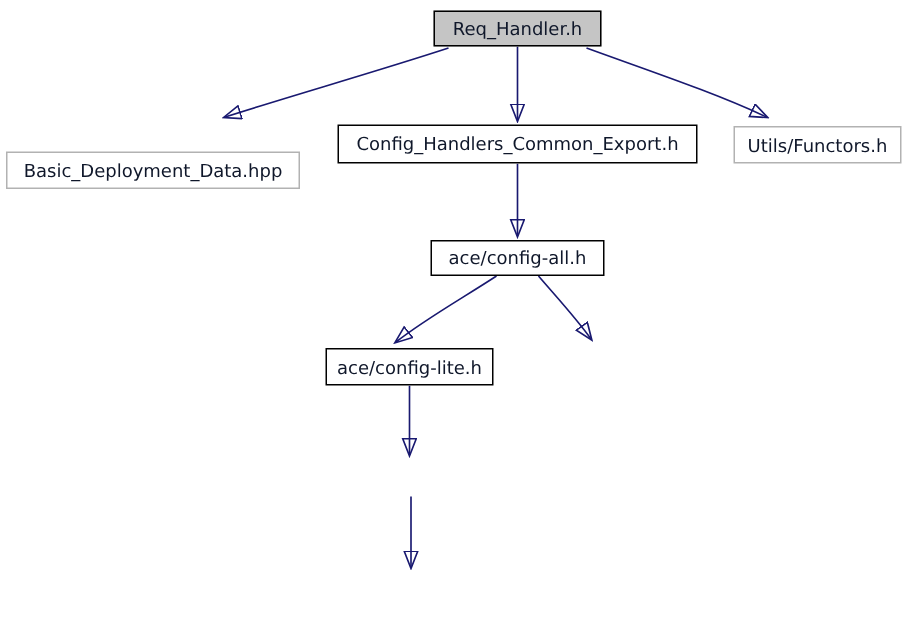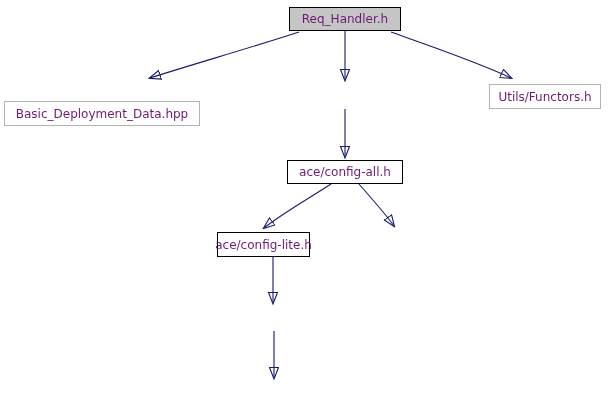--- a/index.html
+++ b/index.html
@@ -26,21 +26,21 @@
   .edges-layer path {
     fill: none;
     stroke: #191970;
     stroke-width: 1.1;
   }
   .node {
     position: absolute;
     box-sizing: border-box;
     background: #ffffff;
     border: 1px solid #000000;
-    color: #701a75;
+    color: #0f172a;
     font-size: 12px;
     white-space: nowrap;
     text-align: center;
     display: flex;
     align-items: center;
     justify-content: center;
     cursor: pointer;
   }
   .node.plain {
     border-color: #b2b2b2;
@@ -50,21 +50,21 @@
     background: #c5c5c5;
     border-color: #000000;
     cursor: default;
   }
   
   #n-req          { left: 289px; top: 7px;   width: 112px; height: 24px; }
   #n-basic        { left: 4px;   top: 101px;  width: 196px; height: 25px; }
   #n-export       { left: 225px; top: 83px;  width: 240px; height: 26px; }
   #n-utils        { left: 489px; top: 84px;  width: 112px; height: 25px; text-align: right; }
   #n-configall    { left: 287px; top: 160px; width: 116px; height: 24px; }
-  #n-configlite   { left: 217px; top: 232px; width: 93px; height: 25px; }
+  #n-configlite   { left: 217px; top: 232px; width: 112px; height: 25px; }
   #n-osmain       { left: 356px; top: 232px; width: 101px; height: 25px; }
   #n-acewchar     { left: 213px; top: 306px; width: 123px; height: 25px; }
   #n-acewcharinl  { left: 211px; top: 381px; width: 128px; height: 26px; }
 </style>
 </head>
 <body>
 
 <div class="graph-canvas">
 
   <svg class="edges-layer" width="608" height="411" viewBox="0 0 608 411" xmlns="http://www.w3.org/2000/svg">
@@ -84,20 +84,23 @@
   </svg>
 
   <div id="n-req" class="node highlight">
     <span>Req_Handler.h</span>
   </div>
 
   <div id="n-basic" class="node plain">
     <span>Basic_Deployment_Data.hpp</span>
   </div>
 
+  <div id="n-export" class="node">
+    <span>Config_Handlers_Common_Export.h</span>
+  </div>
 
   <div id="n-utils" class="node plain">
     <span>Utils/Functors.h</span>
   </div>
 
   <div id="n-configall" class="node">
     <span>ace/config-all.h</span>
   </div>
 
   <div id="n-configlite" class="node">

